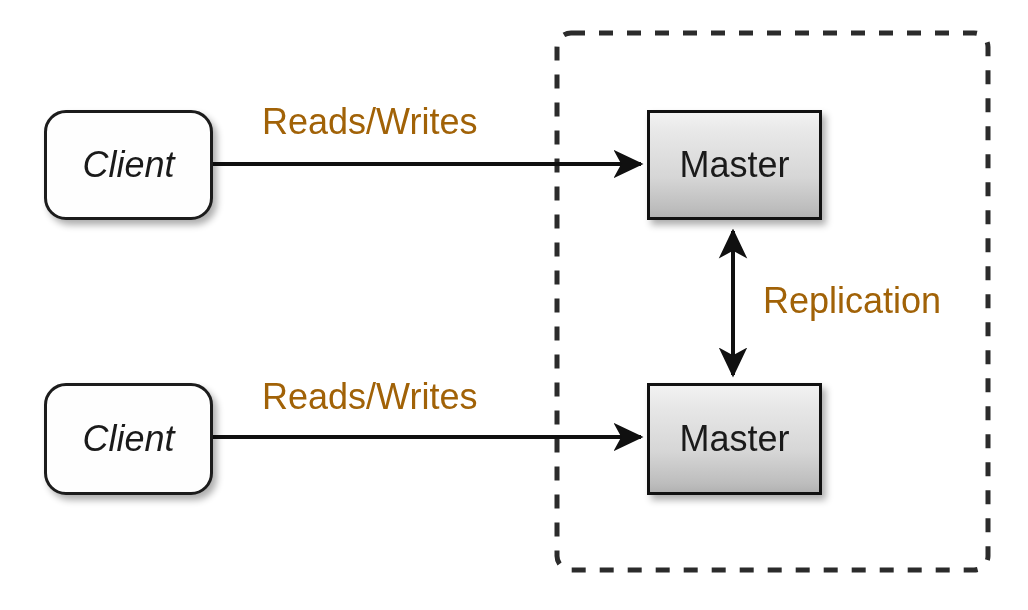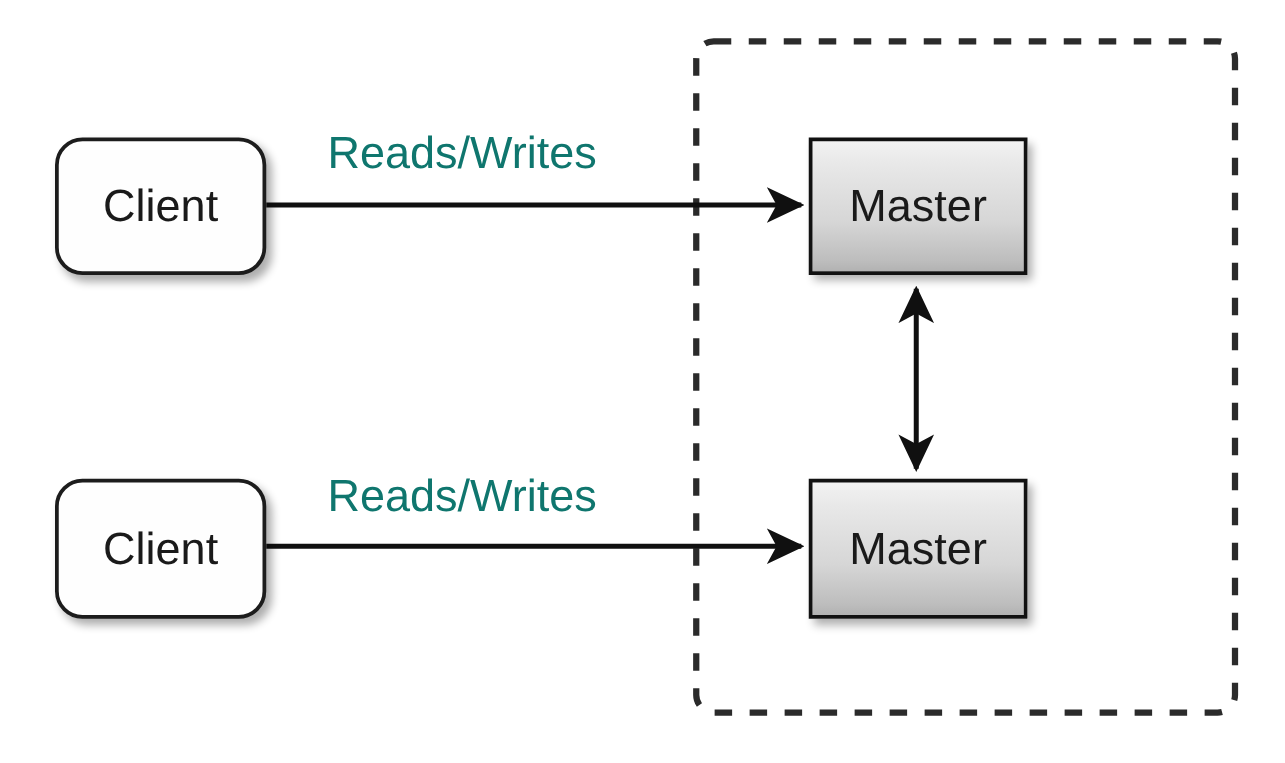--- a/index.html
+++ b/index.html
@@ -32,32 +32,33 @@
     color: #1a1a1a;
     white-space: nowrap;
     display: flex;
     align-items: center;
     justify-content: center;
     pointer-events: none;
   }
   .edge-label {
     position: absolute;
     font-family: "Liberation Sans", sans-serif;
-    color: #0f766e;
+    color: #a16207;
     white-space: nowrap;
     pointer-events: none;
   }
   
   .client-box {
     position: absolute;
     box-sizing: border-box;
     background: #fefefe;
     border: 3px solid #1c1c1c;
     border-radius: 22px;
     box-shadow: 4px 5px 7px rgba(0,0,0,0.32);
+    font-style: italic;
   }
   .client-box .node-label {
     left: 0; top: 0; right: 0; bottom: 0;
     font-size: 36px;
   }
   
   .master-box {
     position: absolute;
     box-sizing: border-box;
     border: 3px solid #111111;
@@ -109,14 +110,15 @@
   </div>
 
   <div class="master-box" style="left:647px; top:383px; width:175px; height:112px;">
     <span class="node-label">Master</span>
   </div>
 
   <span class="edge-label rw-label" style="left:262px; top:101px;">Reads/Writes</span>
 
   <span class="edge-label rw-label" style="left:262px; top:376px;">Reads/Writes</span>
 
+  <span class="edge-label repl-label" style="left:763px; top:280px;">Replication</span>
 
 </div>
 
 </body></html>

